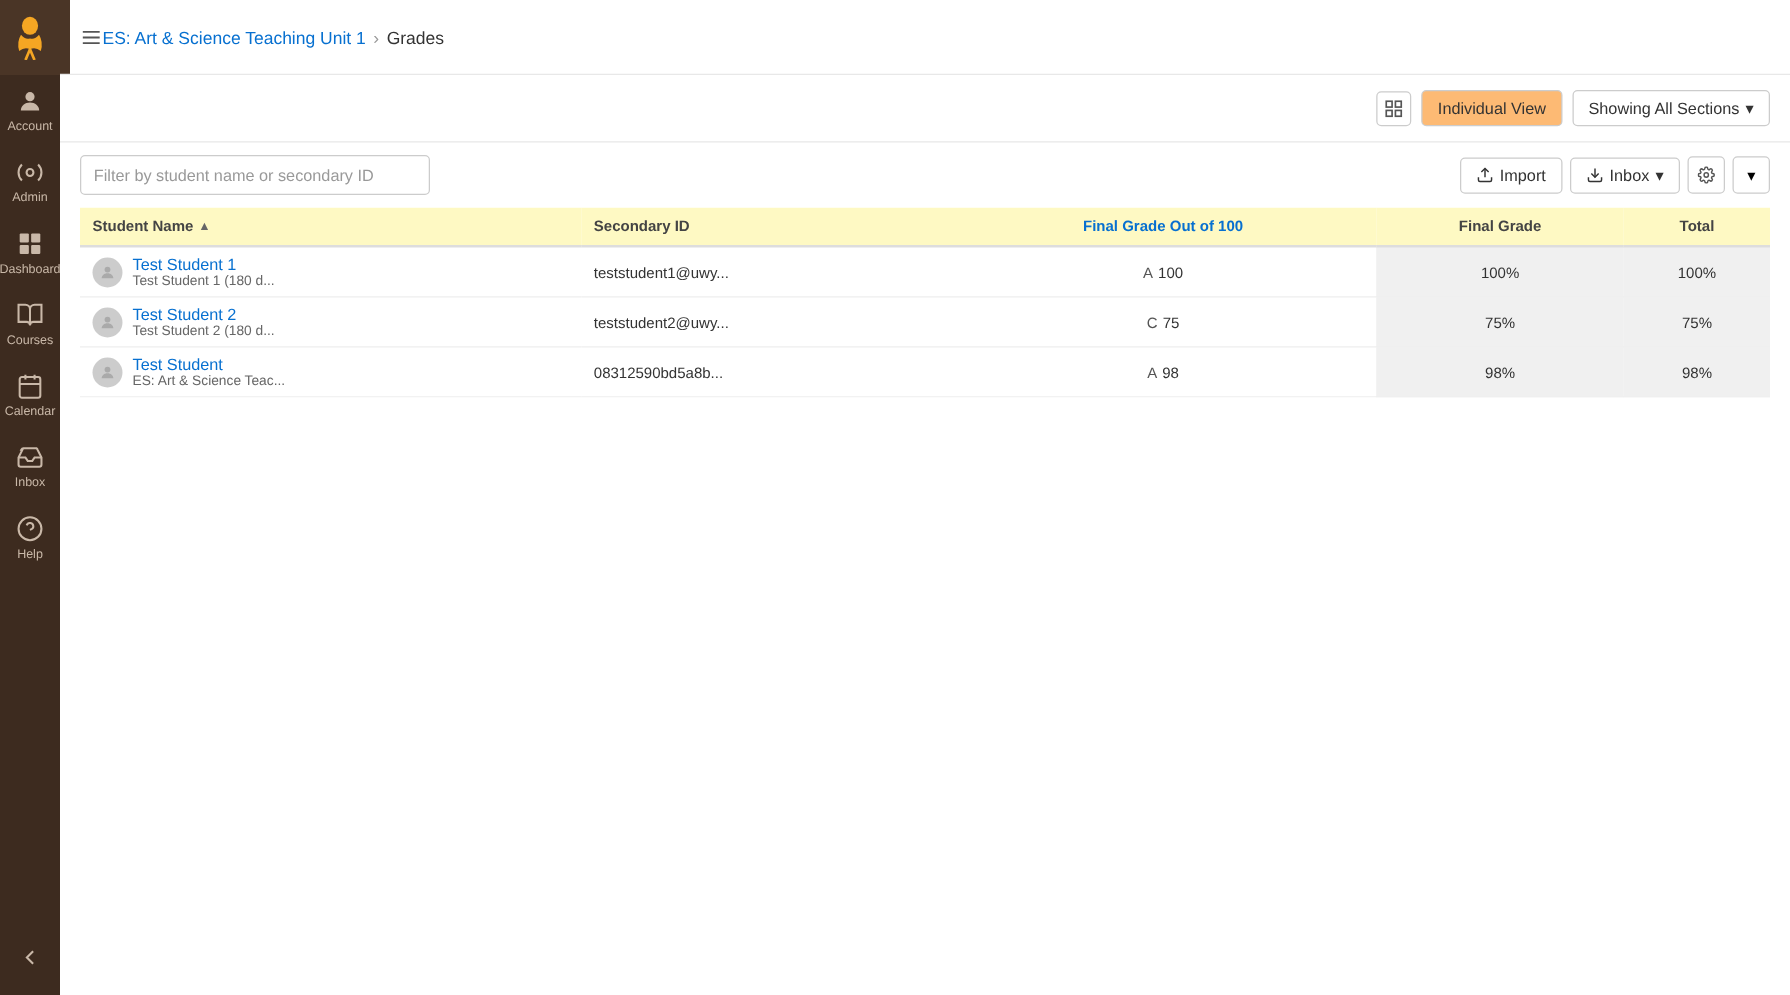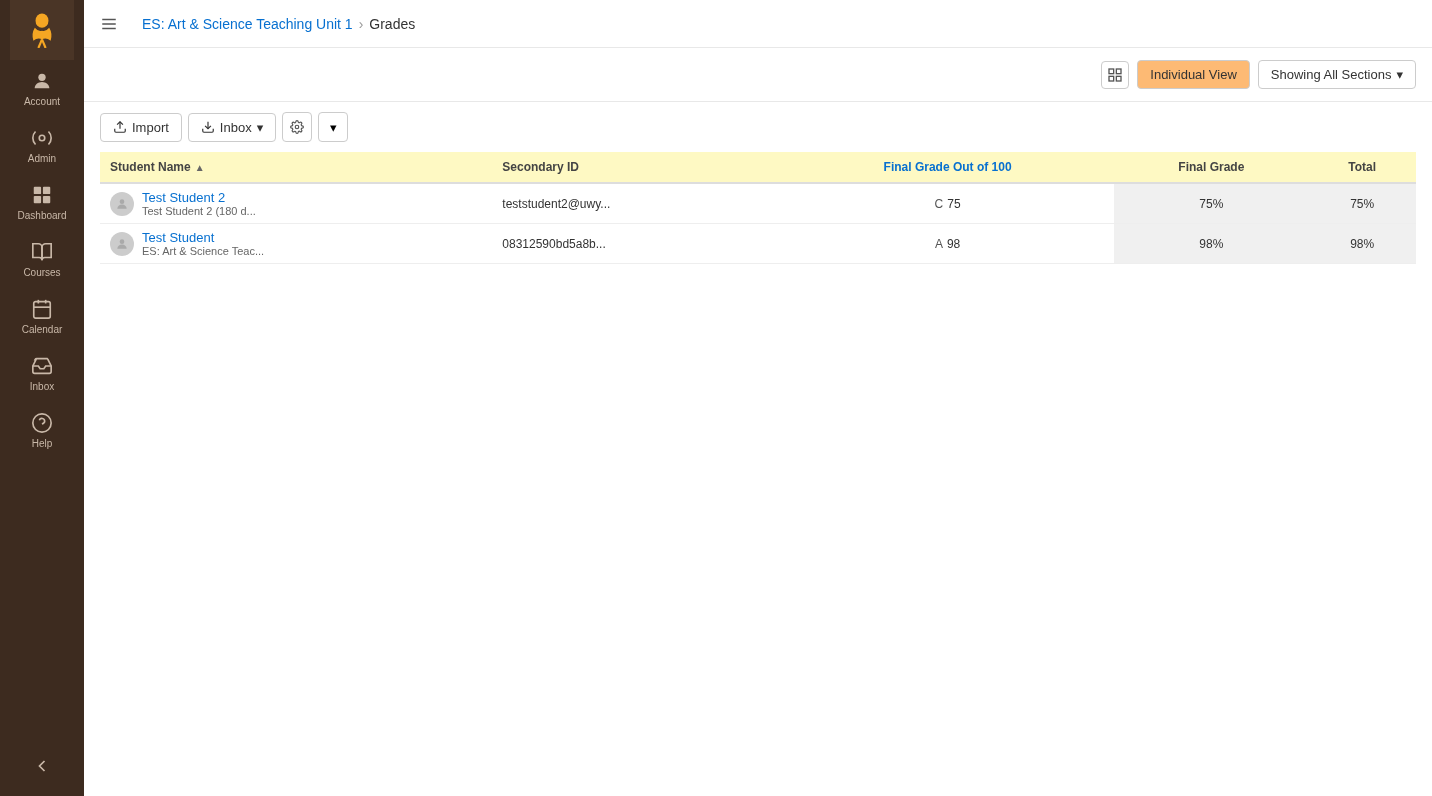--- a/index.html
+++ b/index.html
@@ -1,20 +1,20 @@
 <!DOCTYPE html>
 <html><head>
   <meta charset="utf-8">
   <style>
     * { box-sizing: border-box; margin: 0; padding: 0; }
     body { font-family: -apple-system, BlinkMacSystemFont, "Segoe UI", Helvetica, Arial, sans-serif; font-size: 13px; background: #fff; display: flex; height: 796px; overflow: hidden; }
 
     
     .sidebar {
-      width: 84px;
+      width: 48px;
       background: #3d2b1f;
       display: flex;
       flex-direction: column;
       align-items: center;
       padding-top: 0;
       flex-shrink: 0;
     }
     .sidebar-logo {
       width: 64px;
       height: 60px;
@@ -54,26 +54,26 @@
     
     .main {
       flex: 1;
       display: flex;
       flex-direction: column;
       overflow: hidden;
     }
 
     
     .header {
-      height: 48px;
+      height: 60px;
       display: flex;
       align-items: center;
       padding: 0 16px;
       border-bottom: 1px solid #e8e8e8;
-      gap: 24px;
+      gap: 0;
     }
     .hamburger {
       cursor: pointer;
       color: #555;
       display: flex;
       align-items: center;
     }
     .breadcrumb {
       display: flex;
       align-items: center;
@@ -334,20 +334,21 @@
       </svg>
     </div>
     <button class="btn btn-primary">Individual View</button>
     <button class="btn btn-sections">
       <span>Showing All Sections</span>
       <span>▾</span>
     </button>
   </div>
 
   <div class="filter-row">
+    <input class="filter-input" type="text" placeholder="Filter by student name or secondary ID" style="">
     <div class="filter-actions">
       <button class="btn">
         <svg width="14" height="14" viewBox="0 0 24 24" fill="none" stroke="currentColor" stroke-width="2">
           <path d="M21 15v4a2 2 0 0 1-2 2H5a2 2 0 0 1-2-2v-4"></path>
           <polyline points="17 8 12 3 7 8"></polyline>
           <line x1="12" y1="3" x2="12" y2="15"></line>
         </svg>
         <span>Import</span>
       </button>
       <button class="btn">
@@ -390,20 +391,40 @@
           </th>
           <th class="center">
             <span>Final Grade</span>
           </th>
           <th class="center">
             <span>Total</span>
           </th>
         </tr>
       </thead>
       <tbody id="table-body">
+      <tr>
+            <td>
+    <div class="student-cell">
+      <div class="avatar">
+        <svg width="14" height="14" viewBox="0 0 24 24" fill="#aaa">
+          <circle cx="12" cy="8" r="4"></circle>
+          <path d="M4 20c0-4 3.6-7 8-7s8 3 8 7" fill="#aaa"></path>
+        </svg>
+      </div>
+      <div>
+        <a class="student-name-link">Test Student 1</a>
+        <div class="student-sub">Test Student 1 (180 d...</div>
+      </div>
+    </div>
+            </td>
+            <td>teststudent1@uwy...</td>
+            <td class="center"><span class="grade-letter">A</span><span class="grade-num">100</span></td>
+            <td class="center shaded">100%</td>
+            <td class="center shaded">100%</td>
+          </tr>
           <tr>
             <td>
     <div class="student-cell">
       <div class="avatar">
         <svg width="14" height="14" viewBox="0 0 24 24" fill="#aaa">
           <circle cx="12" cy="8" r="4"></circle>
           <path d="M4 20c0-4 3.6-7 8-7s8 3 8 7" fill="#aaa"></path>
         </svg>
       </div>
       <div>

